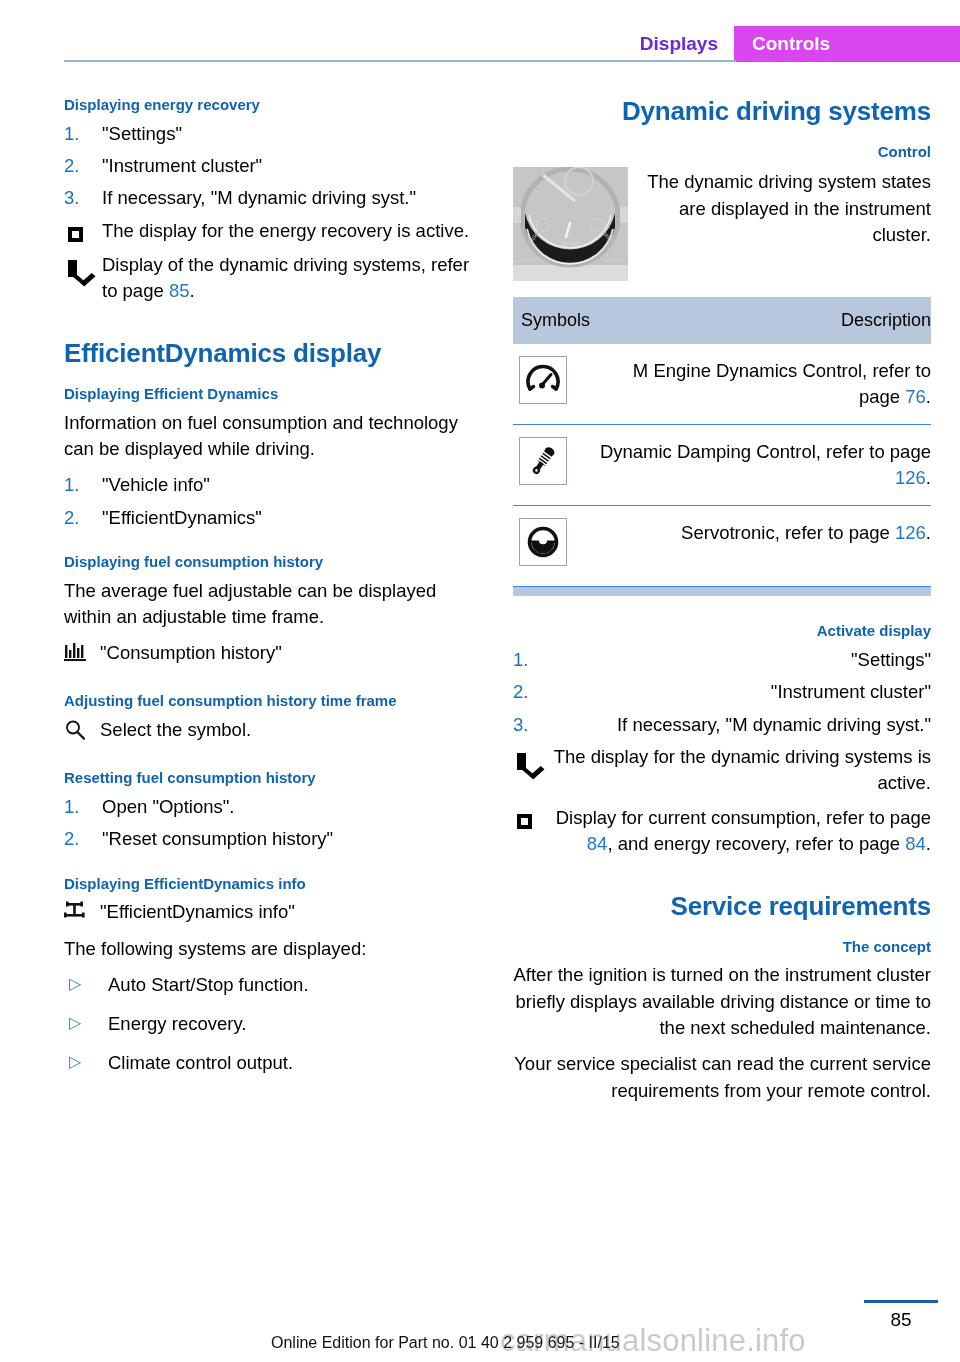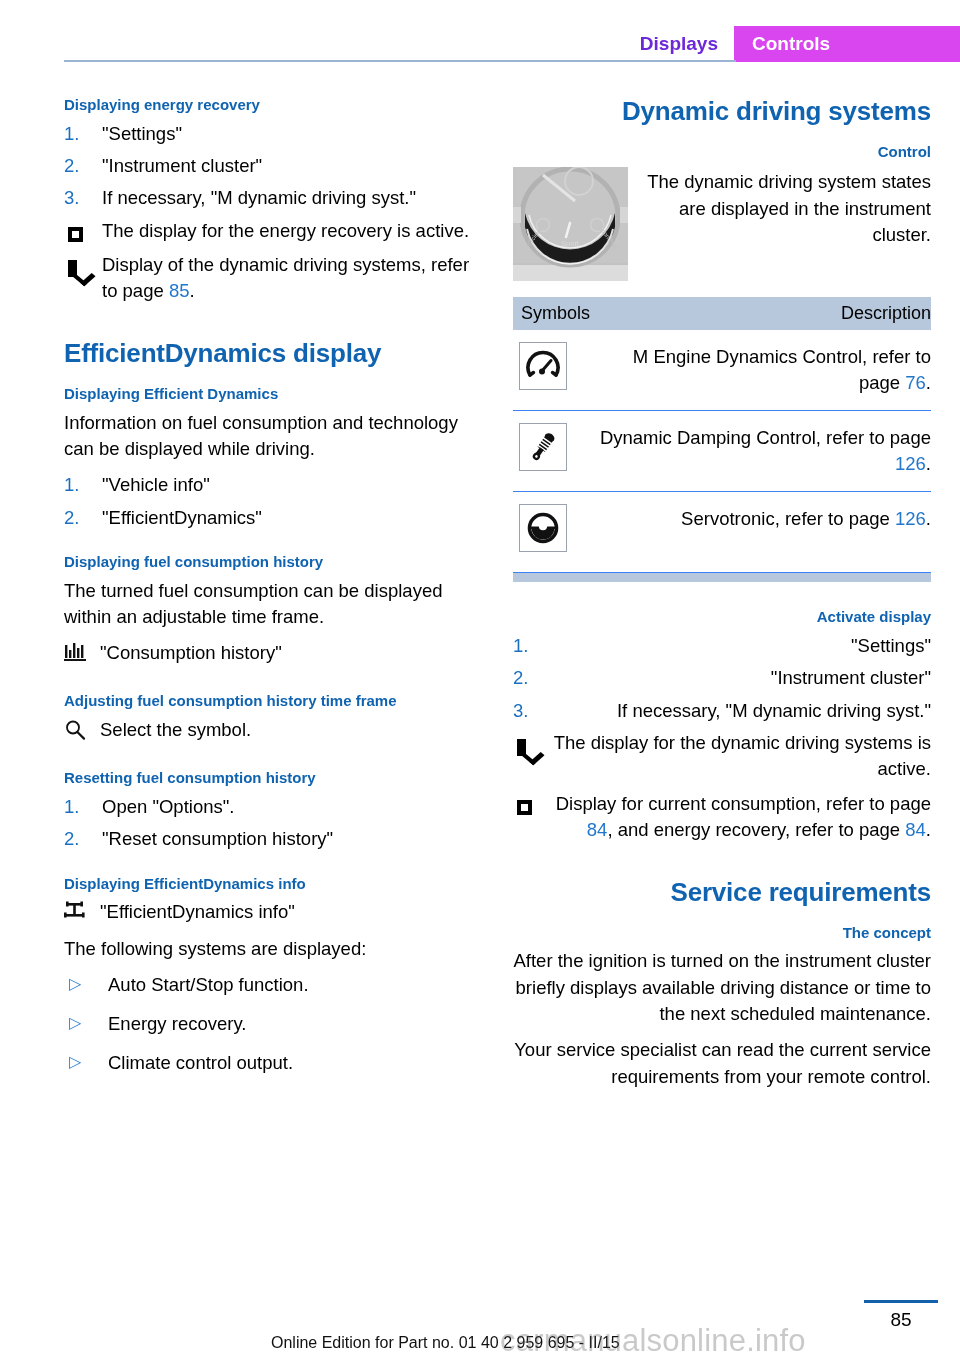--- a/index.html
+++ b/index.html
@@ -222,21 +222,21 @@
     flex: 1;
     padding-top: 2px;
   }
 
   
   .symtable { width: 418px; }
   .symhead {
     background: #b7c8dd;
     display: flex;
     align-items: center;
-    height: 33px;
+    height: 47px;
     font-size: 18px;
   }
   .symhead .c1 { width: 74px; padding-left: 8px; box-sizing: border-box; }
   .symhead .c2 { flex: 1; }
   .symrow {
     display: flex;
     align-items: flex-start;
     border-bottom: 1px solid #3b82f6;
     padding: 12px 0 12px 0;
     min-height: 56px;
@@ -357,21 +357,21 @@
     </li>
     <li>
       <span class="num">2.</span>
       <span>"EfficientDynamics"</span>
     </li>
   </ol>
 
   <div class="sp-md"></div>
 
   <h2 class="sub">Displaying fuel consumption history</h2>
-  <p class="body">The turned fuel consumption can be displayed within an adjustable time frame.</p>
+  <p class="body">The average fuel adjustable can be displayed within an adjustable time frame.</p>
 
   <div class="iconline">
     <span class="gly">
       <svg width="24" height="21" viewBox="0 0 24 21" aria-hidden="true">
         <rect x="1" y="3" width="2.4" height="13" fill="#111"></rect>
         <rect x="5" y="8" width="2.4" height="8" fill="#111"></rect>
         <rect x="9" y="1" width="2.4" height="15" fill="#111"></rect>
         <rect x="13" y="6" width="2.4" height="10" fill="#111"></rect>
         <rect x="17" y="3" width="2.4" height="13" fill="#111"></rect>
         <rect x="0" y="17" width="22" height="2" fill="#111"></rect>

